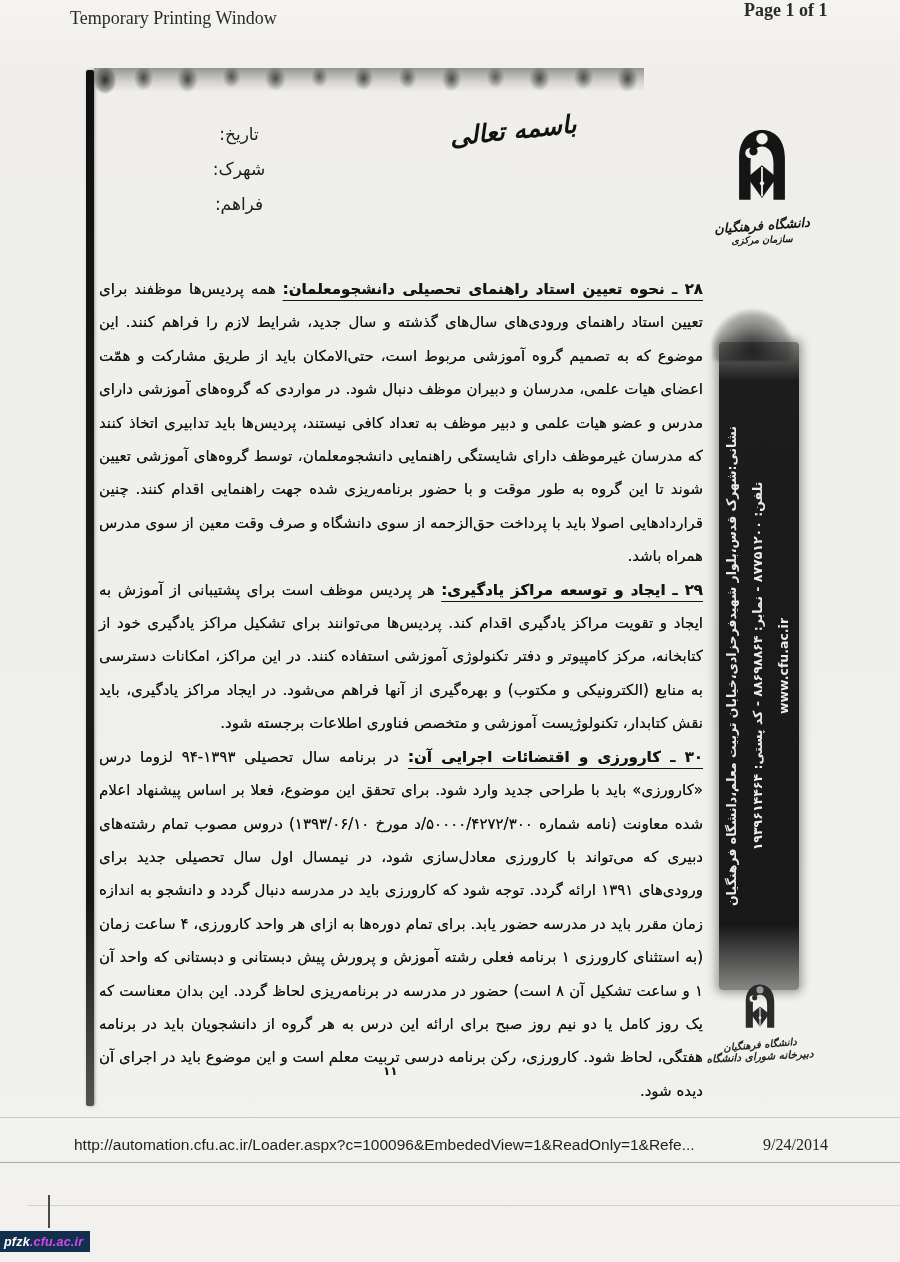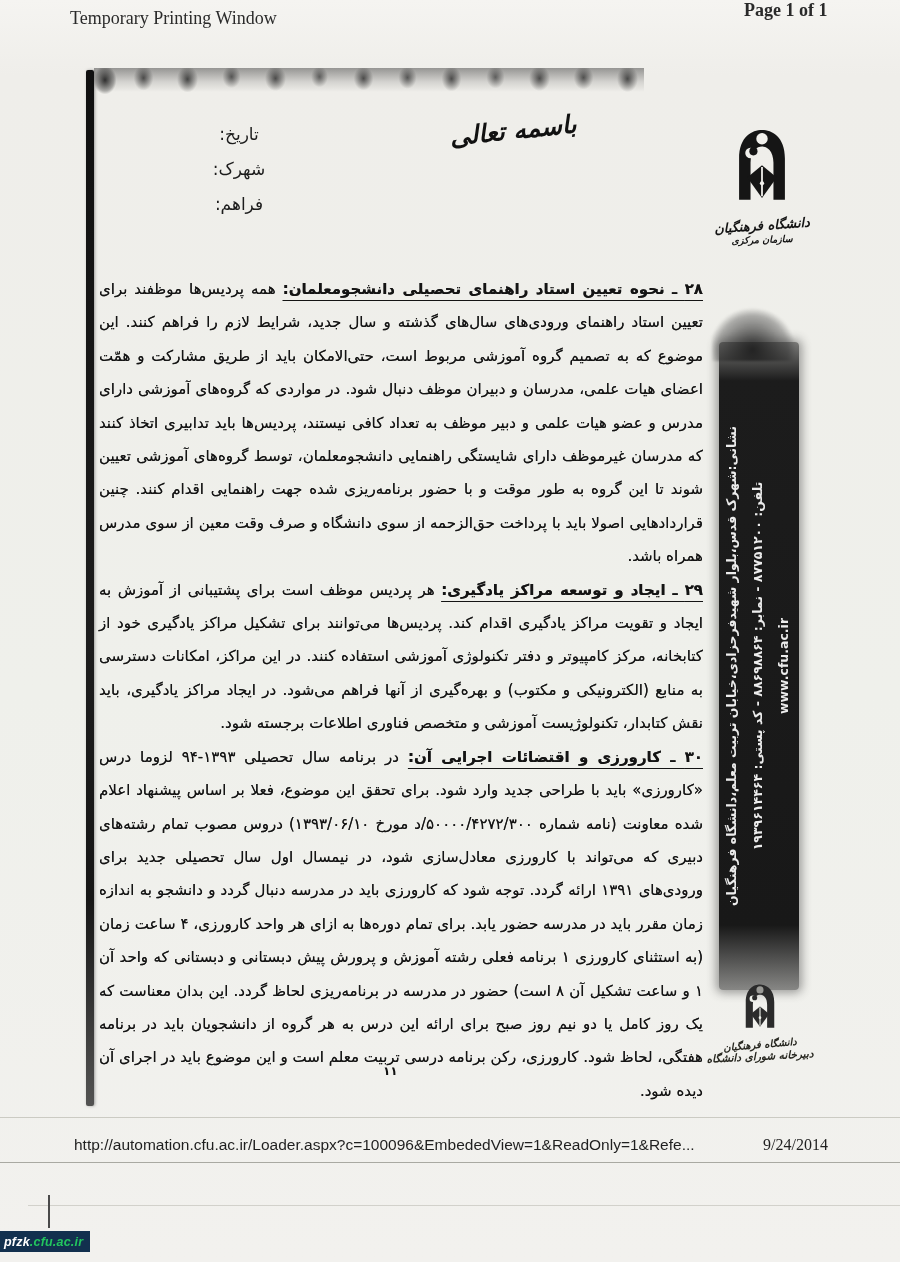--- a/index.html
+++ b/index.html
@@ -79,21 +79,21 @@
   .hl3{left:28px;top:1205px;width:872px;border-top:1px solid #d2d1cb;}
   .vl{left:48px;top:1195px;width:2px;height:33px;background:#4a4a4a;}
   .footer-url{left:74px;top:1136px;font-family:Liberation Sans, sans-serif;font-size:15.5px;color:#1f1f1f;}
   .footer-date{left:763px;top:1136px;font-family:"Liberation Serif",serif;font-size:16px;color:#1f1f1f;}
 
   
   .watermark{left:0;top:1231px;height:21px;padding:0 7px 0 4px;background:#12304e;
     display:flex;align-items:center;font-family:"Liberation Sans",sans-serif;
     font-style:italic;font-weight:bold;font-size:12.5px;letter-spacing:.2px;}
   .wm-a{color:#ffffff;}
-  .wm-b{color:#22c55e;}
+  .wm-b{color:#d946ef;}
 </style>
 </head>
 <body>
 
 <div class="page">
 
   <div class="abs hdr hdr-left">Temporary Printing Window</div>
   <div class="abs hdr hdr-right">Page 1 of 1</div>
 
   <div class="abs smudge-top"></div>

